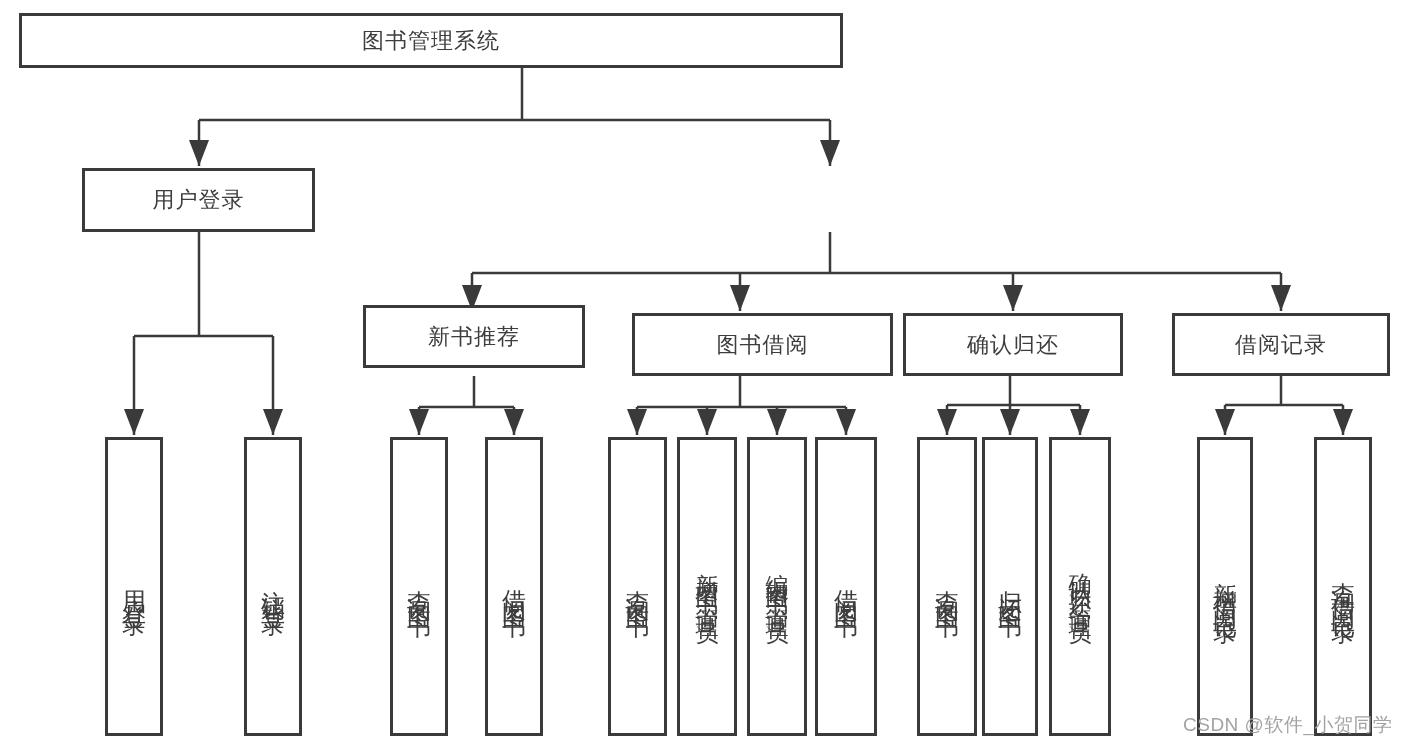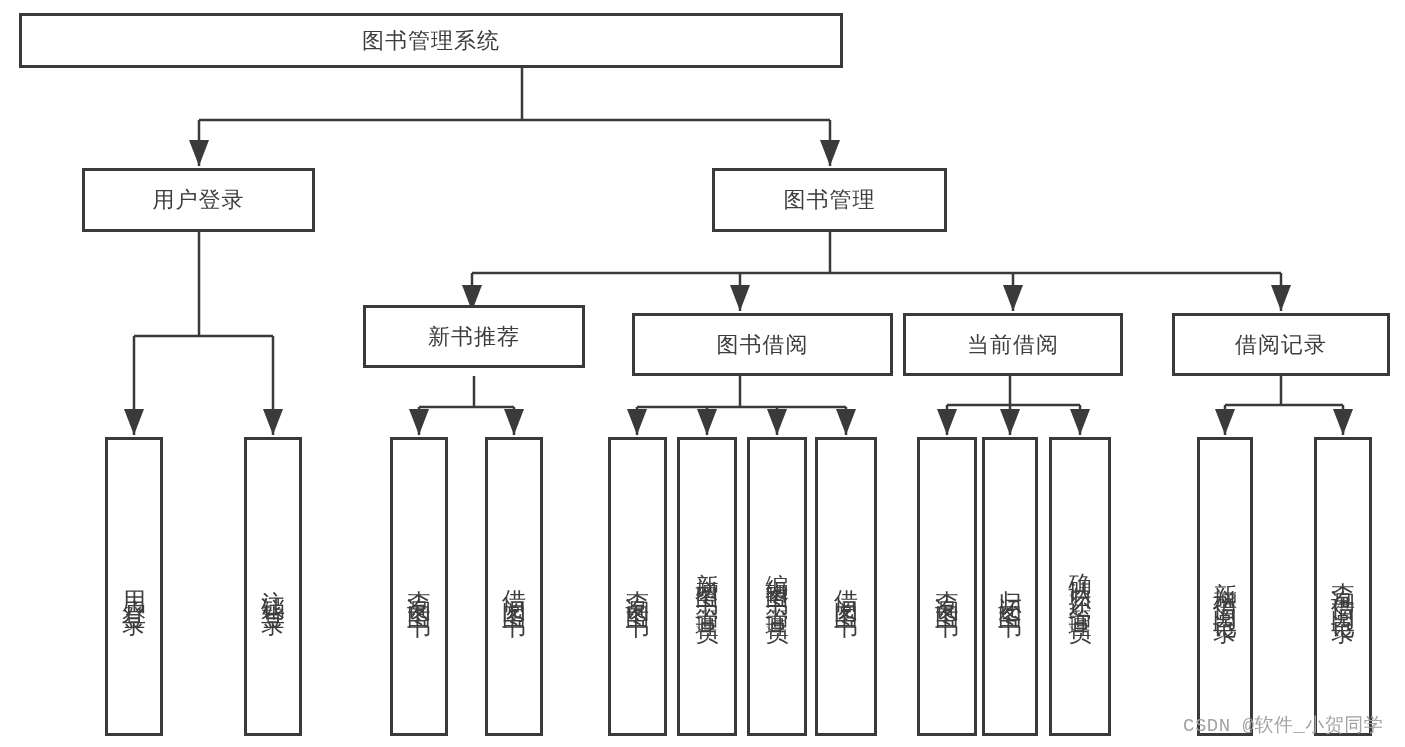--- a/index.html
+++ b/index.html
@@ -49,21 +49,20 @@
   }
   .watermark {
     position: absolute;
     left: 1183px;
     top: 712px;
     font-size: 19px;
     color: #a3a3a3;
     white-space: nowrap;
     z-index: 5;
     letter-spacing: 0.5px;
-    font-family: Liberation Mono, monospace;
   }
 </style>
 </head>
 <body>
 
 <div class="canvas">
 
   <svg class="connectors" width="1405" height="747" viewBox="0 0 1405 747">
     <defs>
       <marker id="arw" markerUnits="userSpaceOnUse" markerWidth="28" markerHeight="22" refX="26" refY="10" orient="auto">
@@ -103,25 +102,24 @@
 
       <path d="M1281,376 V405 M1225,405 H1343"></path>
       <line x1="1225" y1="405" x2="1225" y2="435" marker-end="url(#arw)"></line>
       <line x1="1343" y1="405" x2="1343" y2="435" marker-end="url(#arw)"></line>
     </g>
   </svg>
 
   <div class="box hbox" style="left:19px;top:13px;width:824px;height:55px">图书管理系统</div>
 
   <div class="box hbox" style="left:82px;top:168px;width:233px;height:64px">用户登录</div>
-  <div class="box hbox" style="left:712px;top:168px;width:235px;height:64px">图书管理</div>
 
   <div class="box hbox" style="left:363px;top:305px;width:222px;height:63px">新书推荐</div>
   <div class="box hbox" style="left:632px;top:313px;width:261px;height:63px">图书借阅</div>
-  <div class="box hbox" style="left:903px;top:313px;width:220px;height:63px">当前借阅</div>
+  <div class="box hbox" style="left:903px;top:313px;width:220px;height:63px">确认归还</div>
   <div class="box hbox" style="left:1172px;top:313px;width:218px;height:63px">借阅记录</div>
 
   <div class="box vbox" style="left:105px;top:437px;width:58px;height:299px">用户登录</div>
   <div class="box vbox" style="left:244px;top:437px;width:58px;height:299px">注销登录</div>
 
   <div class="box vbox" style="left:390px;top:437px;width:58px;height:299px">查询图书</div>
   <div class="box vbox" style="left:485px;top:437px;width:58px;height:299px">借阅图书</div>
 
   <div class="box vbox" style="left:608px;top:437px;width:59px;height:299px">查询图书</div>
   <div class="box vbox long" style="left:677px;top:437px;width:60px;height:299px">新增图书（管理员）</div>

